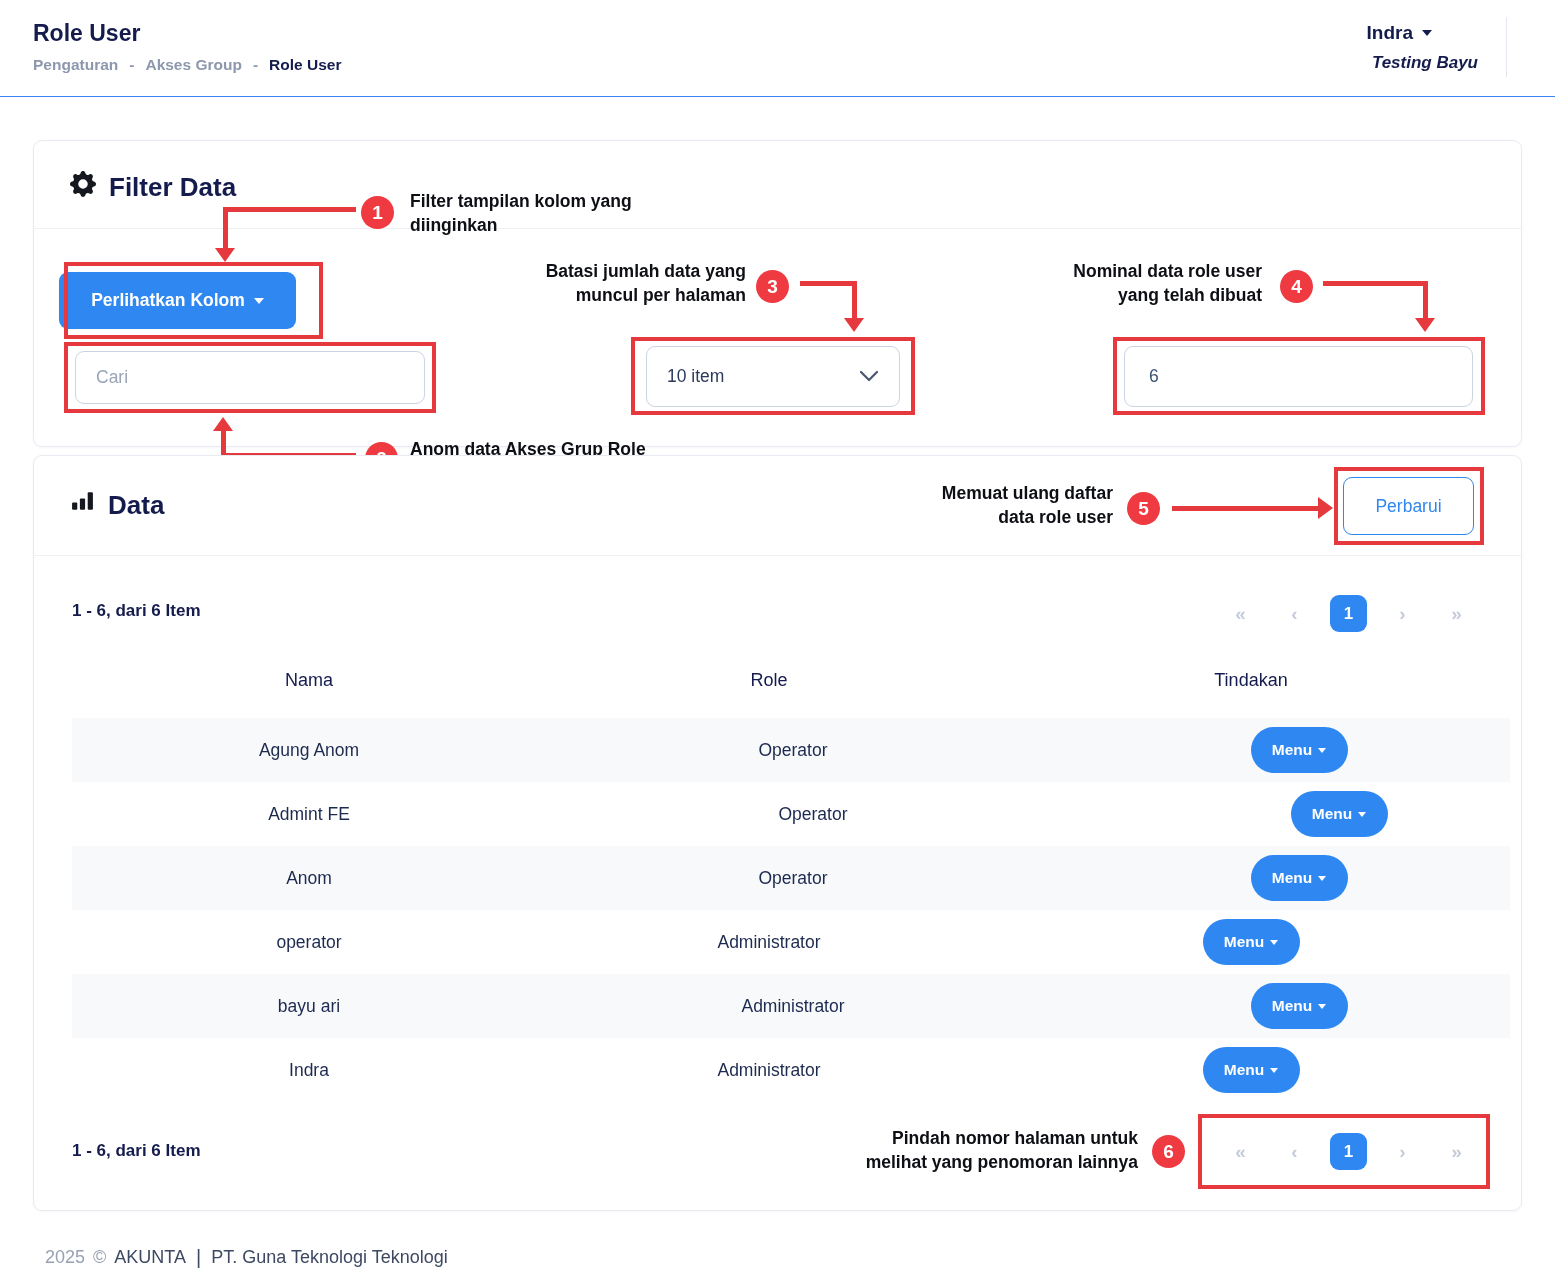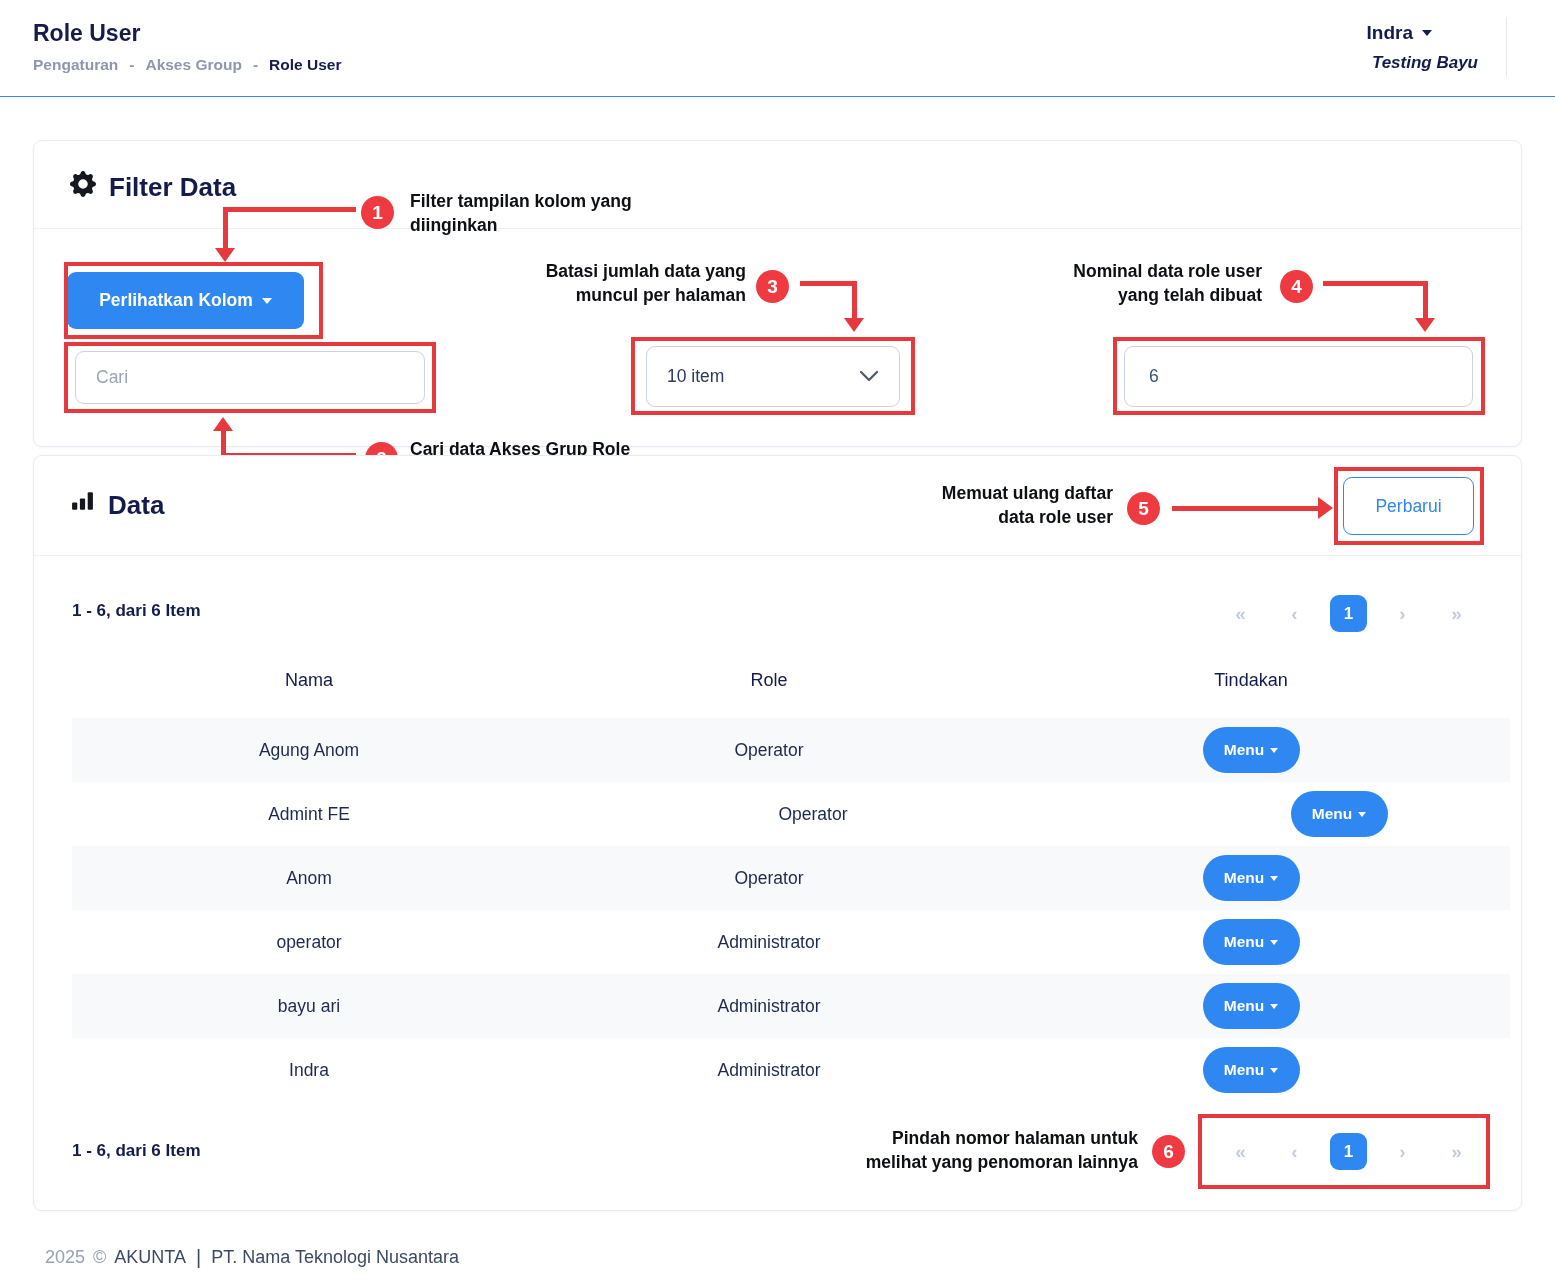--- a/index.html
+++ b/index.html
@@ -54,21 +54,21 @@
   .items-summary{position:absolute;font-size:17px;font-weight:700;color:var(--navy);}
   .pager{position:absolute;display:flex;gap:17px;align-items:center;height:37px;}
   .pg-nav{width:37px;height:37px;display:flex;align-items:center;justify-content:center;color:#c5ccd9;font-size:19px;font-weight:700;cursor:pointer;}
   .pg-active{width:37px;height:37px;background:var(--blue);border-radius:9px;color:#fff;font-weight:700;font-size:17px;display:flex;align-items:center;justify-content:center;cursor:pointer;}
 
   .tgrid{position:absolute;left:72px;width:1438px;display:grid;grid-template-columns:474px 446px 518px;align-items:center;}
   .thead{height:44px;font-weight:400;font-size:18px;color:var(--navy);}
   .thead div{text-align:center;}
   .trow{height:64px;font-size:17.5px;color:#1d2a50;}
   .trow div{text-align:center;}
-  .trow.gray{background:var(--row-gray);}
+  .trow.gray{background:var(--row-gray);gap:24px;}
   .menu-btn{display:inline-flex;align-items:center;justify-content:center;background:var(--blue);color:#fff;font-weight:700;font-size:15.5px;border:none;border-radius:23px;width:97px;height:46px;cursor:pointer;font-family:inherit;}
   .menu-btn .caret{border-left-width:4px;border-right-width:4px;border-top-width:5px;margin-left:6px;}
 
   
   .footer{position:absolute;left:33px;top:1246px;display:flex;align-items:center;gap:8px;font-size:18px;margin-left:12px;}
   .f-muted{color:#98a1b3;}
   .f-dark{color:#3d4963;}
   .f-bar{color:#3d4963;font-size:20px;margin:0 2px;}
 </style>
 </head>
@@ -95,21 +95,21 @@
 
   <div class="card" style="left:33px;top:140px;width:1489px;height:307px;"></div>
   <div class="card-title" style="left:70px;top:171px;">
     <span><svg width="26" height="26" viewBox="0 0 16 16" fill="#15181f">
           <path fill-rule="evenodd" d="M9.405 1.05c-.413-1.4-2.397-1.4-2.81 0l-.1.34a1.464 1.464 0 0 1-2.105.872l-.31-.17c-1.283-.698-2.686.705-1.987 1.987l.169.311c.446.82.023 1.841-.872 2.105l-.34.1c-1.4.413-1.4 2.397 0 2.81l.34.1a1.464 1.464 0 0 1 .872 2.105l-.17.31c-.698 1.283.705 2.686 1.987 1.987l.311-.169a1.464 1.464 0 0 1 2.105.872l.1.34c.413 1.4 2.397 1.4 2.81 0l.1-.34a1.464 1.464 0 0 1 2.105-.872l.31.17c1.283.698 2.686-.705 1.987-1.987l-.169-.311a1.464 1.464 0 0 1 .872-2.105l.34-.1c1.4-.413 1.4-2.397 0-2.81l-.34-.1a1.464 1.464 0 0 1-.872-2.105l.17-.31c.698-1.283-.705-2.686-1.987-1.987l-.311.169a1.464 1.464 0 0 1-2.105-.872l-.1-.34zM8 10.93a2.929 2.929 0 1 1 0-5.86 2.929 2.929 0 0 1 0 5.858z"></path>
         </svg></span>
     <span>Filter Data</span>
   </div>
   <div class="card-divider" style="left:34px;top:228px;width:1487px;"></div>
 
-  <button class="btn-blue" style="left:67px;top:272px;width:237px;height:57px;">
+  <button class="btn-blue" style="left:59px;top:272px;width:237px;height:57px;">
     <span>Perlihatkan Kolom</span>
     <span class="caret"></span>
   </button>
 
   <input class="text-input" style="left: 75px; top: 351px; width: 350px; height: 53px;" type="text" placeholder="Cari">
 
   <div class="select-box" style="left:646px;top:346px;width:254px;height:61px;">
     <span>10 item</span>
     <span class="spacer"></span>
     <span><svg width="20" height="12" viewBox="0 0 20 12" fill="none" stroke="#4a566e" stroke-width="2.2" stroke-linecap="round" stroke-linejoin="round">
@@ -131,21 +131,21 @@
   <div class="ann-text" style="left:410px;top:189px;width:280px;">
     <div>Filter tampilan kolom yang</div>
       <div>diinginkan</div>
   </div>
 
   <div class="head-up" style="left:213px;top:417px;"></div>
   <div class="vline" style="left:221px;top:430px;width:5px;height:28px;"></div>
   <div class="hline" style="left:224px;top:453px;width:132px;height:5px;"></div>
   <div class="ann-circle" style="left:365px;top:442px;">2</div>
   <div class="ann-text" style="left:410px;top:437px;width:300px;">
-    <div>Cari data Akses Grup Role</div>
+    <div>Anom data Akses Grup Role</div>
       <div>User berdasarkan kata kunci</div>
   </div>
 
   <div class="ann-text right" style="left:480px;top:259px;width:266px;">
     <div>Batasi jumlah data yang</div>
       <div>muncul per halaman</div>
   </div>
   <div class="ann-circle" style="left:756px;top:270px;">3</div>
   <div class="hline" style="left:800px;top:281px;width:57px;height:5px;"></div>
   <div class="vline" style="left:852px;top:281px;width:5px;height:39px;"></div>
@@ -260,16 +260,16 @@
     <span class="pg-nav">›</span>
     <span class="pg-nav">»</span>
   </div>
   <div class="red-rect" style="left:1198px;top:1114px;width:292px;height:75px;"></div>
 
   <div class="footer">
     <span class="f-muted">2025</span>
     <span class="f-muted">©</span>
     <span class="f-dark">AKUNTA</span>
     <span class="f-bar">|</span>
-    <span class="f-dark">PT. Nama Teknologi Nusantara</span>
+    <span class="f-dark">PT. Guna Teknologi Teknologi</span>
   </div>
 
 </div>
 
 </body></html>

